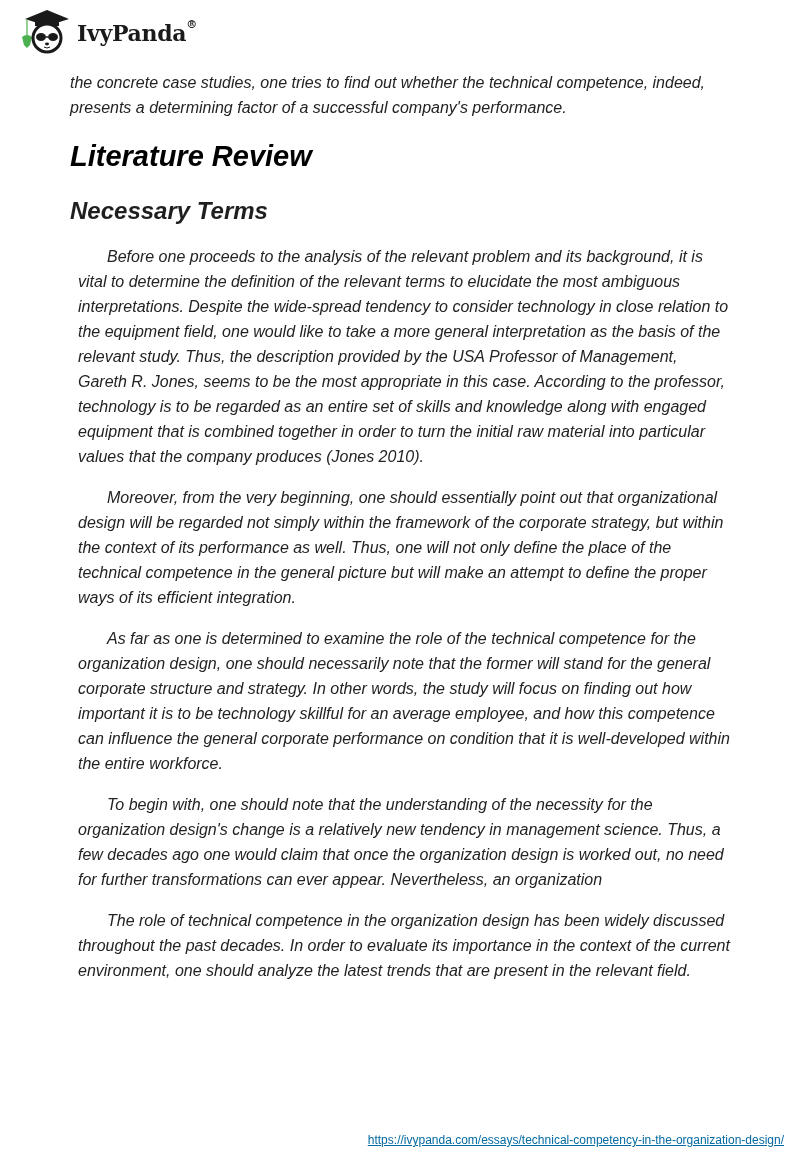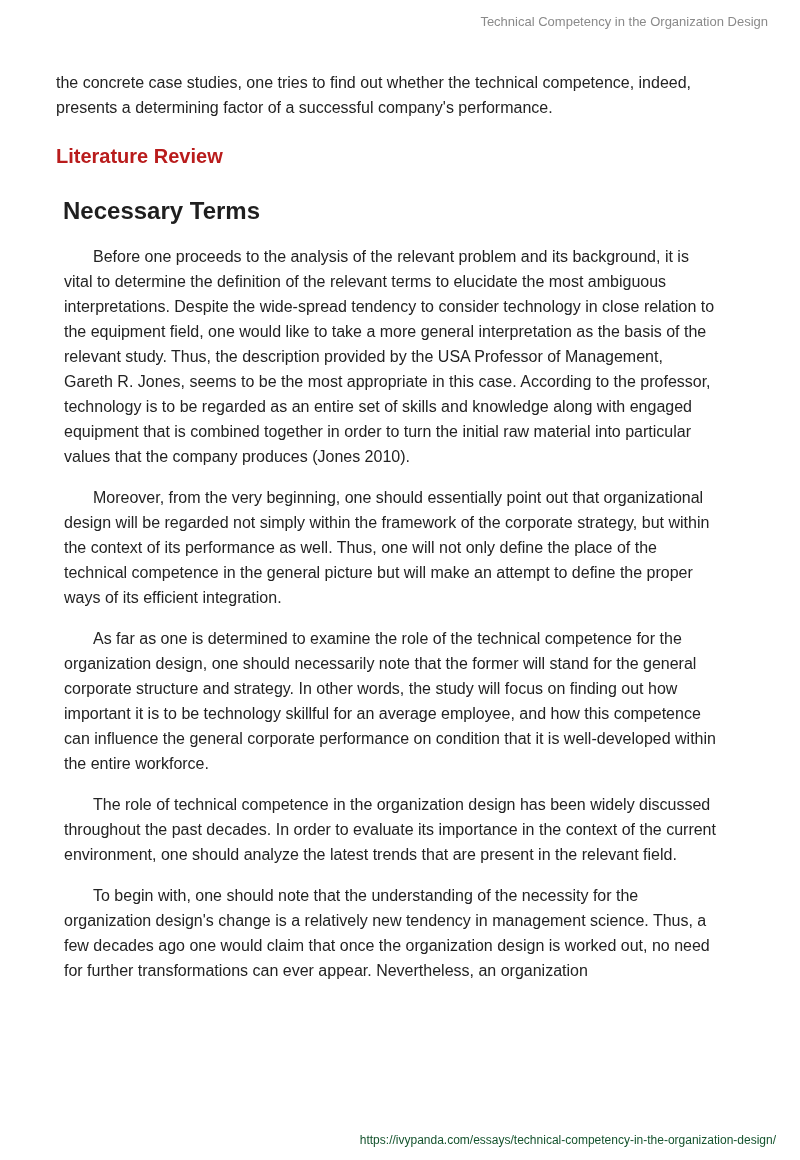--- a/index.html
+++ b/index.html
@@ -3,43 +3,57 @@
 <meta charset="utf-8">
 <style>
   html, body { margin: 0; padding: 0; background: #ffffff; }
   body { width: 800px; height: 1160px; position: relative; overflow: hidden; font-family: "Liberation Sans", sans-serif; color: #222222; }
   .header { position: absolute; left: 0; top: 0; width: 800px; height: 60px; }
   .logo { position: absolute; left: 17px; top: 7px; display: flex; align-items: center; }
   .logo svg { width: 56px; height: 48px; }
   .logo-text { font-family: "DejaVu Serif", serif; font-weight: bold; font-size: 22px; color: #1a1a1a; margin-left: 4px; margin-top: 4px; letter-spacing: -0.3px; }
   .logo-text sup { font-size: 11px; font-weight: bold; vertical-align: top; position: relative; top: -2px; }
   .doc-title { position: absolute; right: 32px; top: 14px; font-size: 13px; color: #8a8a8a; }
-  .content { position: absolute; left: 56px; top: 70px; width: 660px; }
+  .content { position: absolute; left: 70px; top: 70px; width: 660px; font-style: italic; }
   p { margin: 0; font-size: 16px; line-height: 25px; color: #232323; }
   p.indent { text-indent: 29px; margin-left: 8px; }
-  h1 { margin: 0; font-size: 20px; font-weight: bold; color: #b91c1c; line-height: 34px; }
-  h2 { margin: 7px; font-size: 24px; font-weight: bold; color: #1f1f1f; line-height: 30px; }
-  .footer-url { position: absolute; right: 24px; top: 1133px; font-size: 12px; color: #14532d; }
+  h1 { margin: 0; font-size: 29px; font-weight: bold; color: #000000; line-height: 34px; }
+  h2 { margin: 0; font-size: 24px; font-weight: bold; color: #1f1f1f; line-height: 30px; }
+  .footer-url { position: absolute; right: 16px; top: 1133px; font-size: 12px; color: #0369a1; text-decoration: underline; }
 </style>
 </head>
 <body>
 
 <div class="header">
-  <div class="doc-title">Technical Competency in the Organization Design</div>
+  <div class="logo">
+    <svg viewBox="0 0 56 48">
+      <polygon points="8,12 30,3 52,12 30,19" fill="#1a1a1a"></polygon>
+      <rect x="18" y="13" width="24" height="6" fill="#1a1a1a"></rect>
+      <line x1="10" y1="12" x2="10" y2="30" stroke="#4caf50" stroke-width="1.2"></line>
+      <path d="M5,30 Q10,26 15,30 L13,38 L10,41 L7,38 Z" fill="#4caf50"></path>
+      <circle cx="30" cy="31" r="14" fill="#ffffff" stroke="#1a1a1a" stroke-width="3"></circle>
+      <ellipse cx="24" cy="30" rx="5" ry="4" fill="#1a1a1a"></ellipse>
+      <ellipse cx="36" cy="30" rx="5" ry="4" fill="#1a1a1a"></ellipse>
+      <line x1="29" y1="30" x2="31" y2="30" stroke="#1a1a1a" stroke-width="1.5"></line>
+      <ellipse cx="30" cy="37" rx="2" ry="1.4" fill="#1a1a1a"></ellipse>
+      <path d="M27,40 Q30,42 33,40" fill="none" stroke="#1a1a1a" stroke-width="1"></path>
+    </svg>
+    <span class="logo-text"><span>IvyPanda</span><sup>®</sup></span>
+  </div>
 </div>
 
 <div class="content">
   <p style="margin-top:0;">the concrete case studies, one tries to find out whether the technical competence, indeed, presents a determining factor of a successful company's performance.</p>
 
   <h1 style="margin-top:19px;">Literature Review</h1>
 
   <h2 style="margin-top:23px;">Necessary Terms</h2>
 
   <p class="indent" style="margin-top:18px;">Before one proceeds to the analysis of the relevant problem and its background, it is vital to determine the definition of the relevant terms to elucidate the most ambiguous interpretations. Despite the wide-spread tendency to consider technology in close relation to the equipment field, one would like to take a more general interpretation as the basis of the relevant study. Thus, the description provided by the USA Professor of Management, Gareth R. Jones, seems to be the most appropriate in this case. According to the professor, technology is to be regarded as an entire set of skills and knowledge along with engaged equipment that is combined together in order to turn the initial raw material into particular values that the company produces (Jones 2010).</p>
   <p class="indent" style="margin-top:16px;">Moreover, from the very beginning, one should essentially point out that organizational design will be regarded not simply within the framework of the corporate strategy, but within the context of its performance as well. Thus, one will not only define the place of the technical competence in the general picture but will make an attempt to define the proper ways of its efficient integration.</p>
   <p class="indent" style="margin-top:16px;">As far as one is determined to examine the role of the technical competence for the organization design, one should necessarily note that the former will stand for the general corporate structure and strategy. In other words, the study will focus on finding out how important it is to be technology skillful for an average employee, and how this competence can influence the general corporate performance on condition that it is well-developed within the entire workforce.</p>
 
 
+  <p class="indent" style="margin-top:16px;">To begin with, one should note that the understanding of the necessity for the organization design's change is a relatively new tendency in management science. Thus, a few decades ago one would claim that once the organization design is worked out, no need for further transformations can ever appear. Nevertheless, an organization</p>
   <p class="indent" style="margin-top:16px;">The role of technical competence in the organization design has been widely discussed throughout the past decades. In order to evaluate its importance in the context of the current environment, one should analyze the latest trends that are present in the relevant field.</p>
-  <p class="indent" style="margin-top:16px;">To begin with, one should note that the understanding of the necessity for the organization design's change is a relatively new tendency in management science. Thus, a few decades ago one would claim that once the organization design is worked out, no need for further transformations can ever appear. Nevertheless, an organization</p>
 </div>
 
 <div class="footer-url">https://ivypanda.com/essays/technical-competency-in-the-organization-design/</div>
 
 </body></html>

